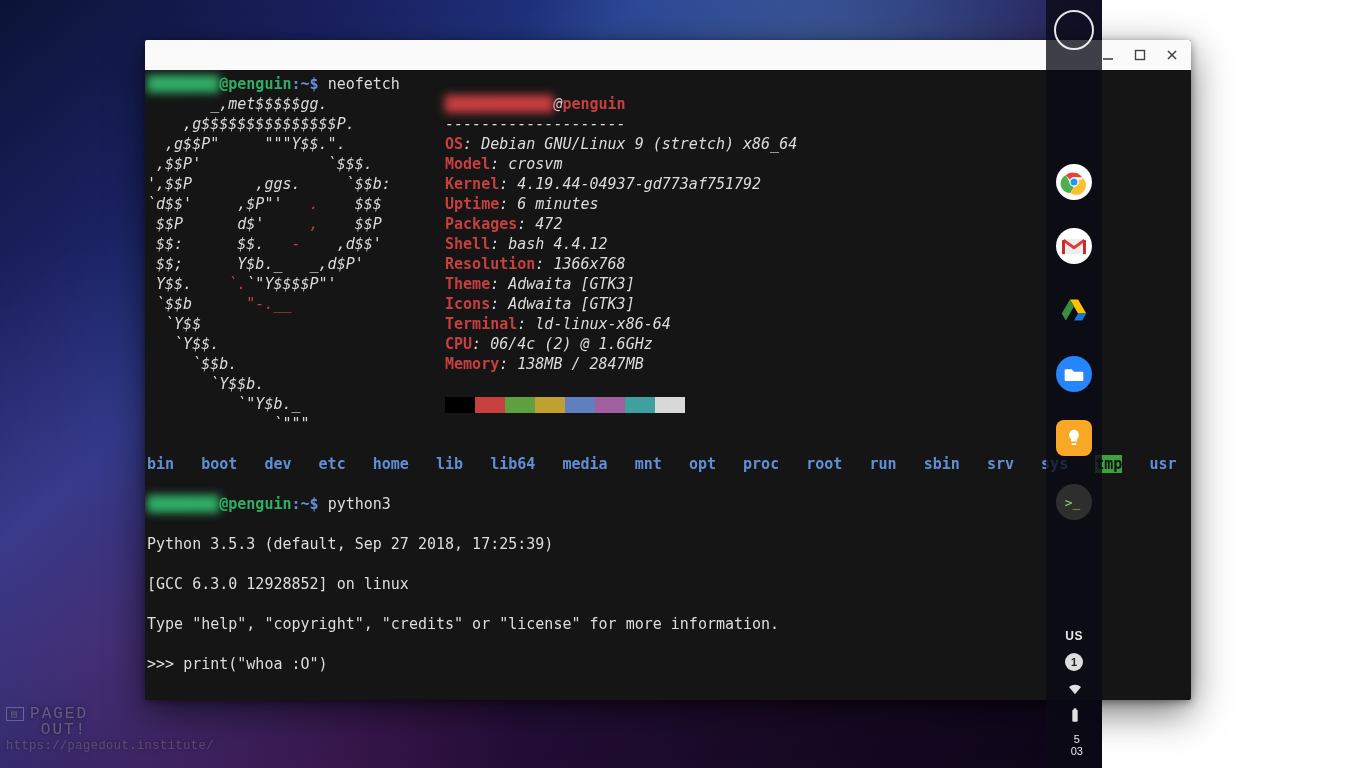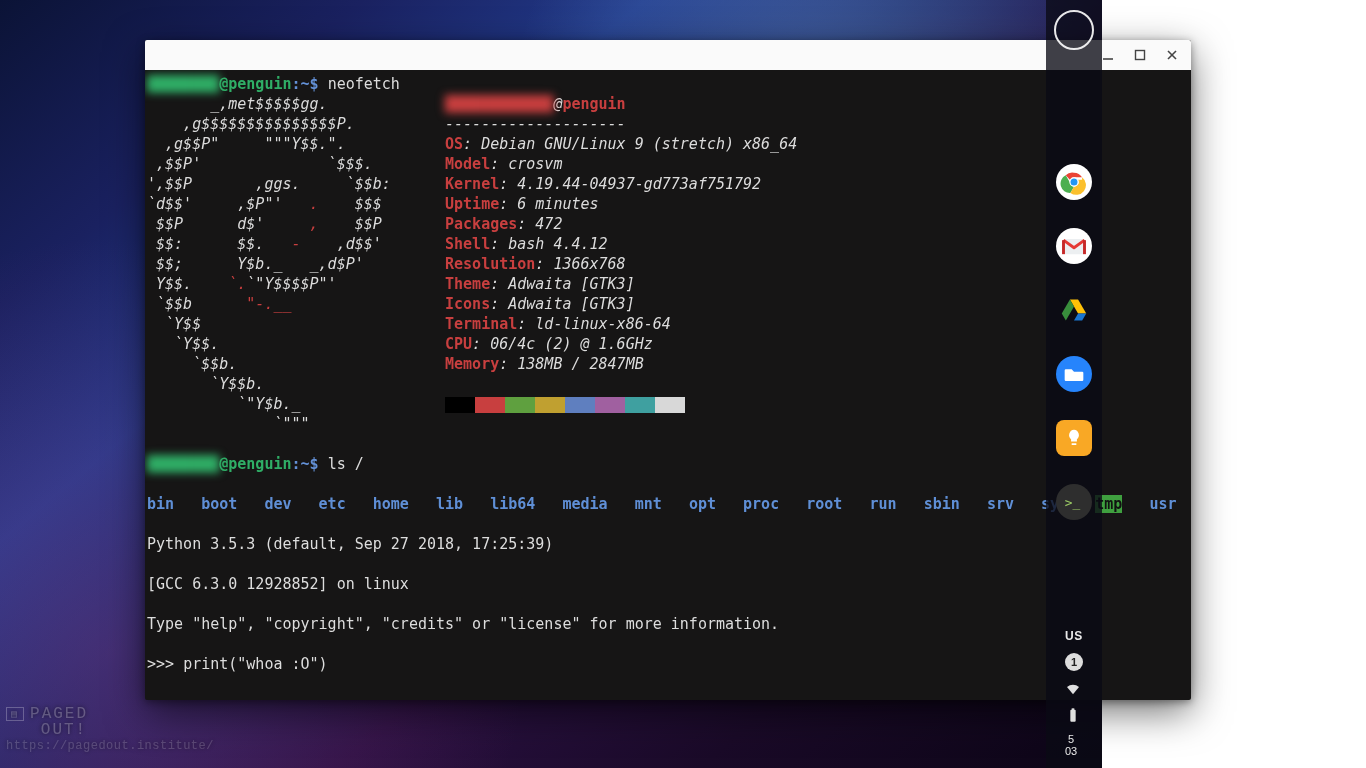--- a/index.html
+++ b/index.html
@@ -34,21 +34,21 @@
     font-size:18px;color:#fff;position:relative;
   }
   .shelf-icon svg{width:28px;height:28px;}
   .launcher-btn{
     width:36px;height:36px;border-radius:50%;
     border:2px solid rgba(255,255,255,.9);background:transparent;
     margin-bottom:8px;
   }
   #status-tray{
     margin-top:auto;margin-bottom:10px;display:flex;flex-direction:column;
-    align-items:flex-start;gap:10px;color:#e9e9e9;font-size:12px;
+    align-items:flex-end;gap:10px;color:#e9e9e9;font-size:12px;
   }
   #status-tray .ime{font-weight:600;letter-spacing:.5px;}
   #status-tray .notif-badge{
     width:18px;height:18px;border-radius:50%;background:#ddd;color:#222;
     display:flex;align-items:center;justify-content:center;font-size:11px;font-weight:600;
   }
   #status-tray .clock{font-size:11px;line-height:1.15;text-align:center;}
   .wifi-ico,.batt-ico{width:16px;height:16px;}
 
   
@@ -101,22 +101,22 @@
       </div>
       <div class="winbtn">
         <svg viewBox="0 0 12 12">
             <line x1="2" y1="2" x2="10" y2="10" stroke="#444" stroke-width="1.6"></line>
             <line x1="10" y1="2" x2="2" y2="10" stroke="#444" stroke-width="1.6"></line>
           </svg>
       </div>
     </div>
 
     <div id="termbody"><span class="row"><span class="g blur">████████</span><span class="g">@</span><span class="g">penguin</span><span class="b">:~$ </span><span>neofetch</span></span><span id="nf"><span class="row"><span class="w">       _,met$$$$$gg.             </span><span class="rb blur">████████████</span><span class="w">@</span><span class="rb">penguin</span></span><span class="row"><span class="w">    ,g$$$$$$$$$$$$$$$P.          </span><span class="w">--------------------</span></span><span class="row"><span class="w">  ,g$$P"     """Y$$.".           </span><span class="rb">OS</span><span class="w">: Debian GNU/Linux 9 (stretch) x86_64</span></span><span class="row"><span class="w"> ,$$P'              `$$$.        </span><span class="rb">Model</span><span class="w">: crosvm</span></span><span class="row"><span class="w">',$$P       ,ggs.     `$$b:      </span><span class="rb">Kernel</span><span class="w">: 4.19.44-04937-gd773af751792</span></span><span class="row"><span class="w">`d$$'     ,$P"'   <span class="r">.</span>    $$$       </span><span class="rb">Uptime</span><span class="w">: 6 minutes</span></span><span class="row"><span class="w"> $$P      d$'     <span class="r">,</span>    $$P       </span><span class="rb">Packages</span><span class="w">: 472</span></span><span class="row"><span class="w"> $$:      $$.   <span class="r">-</span>    ,d$$'       </span><span class="rb">Shell</span><span class="w">: bash 4.4.12</span></span><span class="row"><span class="w"> $$;      Y$b._   _,d$P'         </span><span class="rb">Resolution</span><span class="w">: 1366x768</span></span><span class="row"><span class="w"> Y$$.    <span class="r">`.</span>`"Y$$$$P"'            </span><span class="rb">Theme</span><span class="w">: Adwaita [GTK3]</span></span><span class="row"><span class="w"> `$$b      <span class="r">"-.__</span>                 </span><span class="rb">Icons</span><span class="w">: Adwaita [GTK3]</span></span><span class="row"><span class="w">  `Y$$                           </span><span class="rb">Terminal</span><span class="w">: ld-linux-x86-64</span></span><span class="row"><span class="w">   `Y$$.                         </span><span class="rb">CPU</span><span class="w">: 06/4c (2) @ 1.6GHz</span></span><span class="row"><span class="w">     `$$b.                       </span><span class="rb">Memory</span><span class="w">: 138MB / 2847MB</span></span><span class="row"><span class="w">       `Y$$b.                    </span></span><span class="row"><span class="w">          `"Y$b._                </span><span class="swatch" style="background:#000000"></span><span class="swatch" style="background:#c83f3f"></span><span class="swatch" style="background:#5fa03f"></span><span class="swatch" style="background:#c0a030"></span><span class="swatch" style="background:#5f7fbf"></span><span class="swatch" style="background:#a060a0"></span><span class="swatch" style="background:#3fa0a0"></span><span class="swatch" style="background:#d8d8d8"></span></span><span class="row"><span class="w">              `"""               </span></span></span>
-<span class="row"><span class="g blur">████████</span><span class="g">@</span><span class="g">penguin</span><span class="b">:~$ </span><span>ls /</span></span>
 <span id="lsrow" class="row"><span class="dir">bin</span>   <span class="dir">boot</span>   <span class="dir">dev</span>   <span class="dir">etc</span>   <span class="dir">home</span>   <span class="dir">lib</span>   <span class="dir">lib64</span>   <span class="dir">media</span>   <span class="dir">mnt</span>   <span class="dir">opt</span>   <span class="dir">proc</span>   <span class="dir">root</span>   <span class="dir">run</span>   <span class="dir">sbin</span>   <span class="dir">srv</span>   <span class="dir">sys</span>   <span class="tmp">tmp</span>   <span class="dir">usr</span>   </span>
+<span class="row"><span class="g blur">████████</span><span class="g">@</span><span class="g">penguin</span><span class="b">:~$ </span><span>python3</span></span>
 <span class="row">Python 3.5.3 (default, Sep 27 2018, 17:25:39)</span>
 <span class="row">[GCC 6.3.0 12928852] on linux</span>
 <span class="row">Type "help", "copyright", "credits" or "license" for more information.</span>
 <span class="row"><span>&gt;&gt;&gt; </span><span>print("whoa :O")</span></span>
 
 </div>
   </div>
 
   <div id="shelf">
     <div class="launcher-btn"></div>

